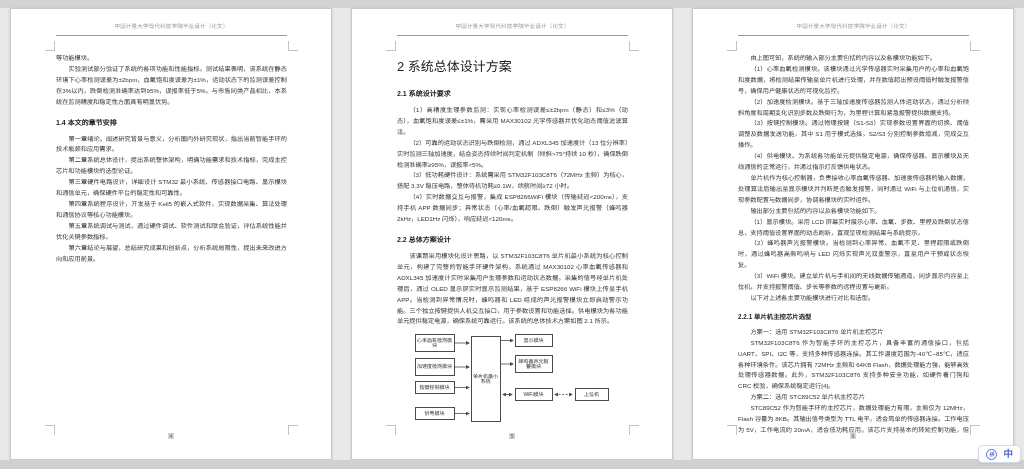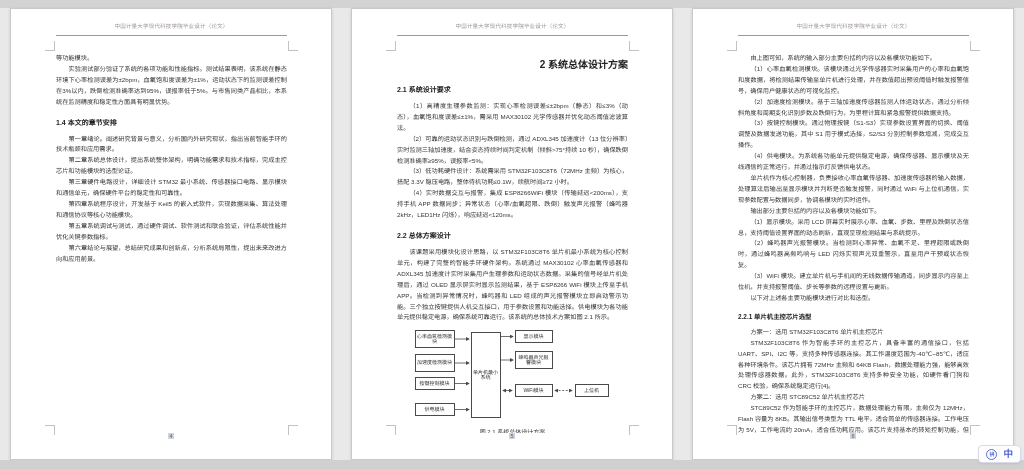--- a/index.html
+++ b/index.html
@@ -33,21 +33,21 @@
 
   .content {
     position:absolute; top:44px; left:45px; right:44px; bottom:26px;
     overflow:hidden; color:#383838;
   }
   .content p {
     margin:0; font-size:6.2px; line-height:10.9px;
     text-align:justify; text-indent:2em; color:#383838;
   }
   .content p.noindent { text-indent:0; }
-  .h-title { margin:3px 0 13px; text-align:right; font-size:10px; font-weight:bold; color:#222; }
+  .h-title { margin:3px 0 13px; text-align:left; font-size:13px; font-weight:normal; color:#222; }
   .h-sec   { margin:9px 0 7px;  font-size:7px;   font-weight:bold; color:#222; }
   .h-sub   { margin:8px 0 6px;  font-size:6.4px; font-weight:bold; color:#222; }
 
   .pagenum { position:absolute; bottom:17px; left:0; right:0; text-align:center; }
   .pagenum span { font-size:5.5px; color:#5a6370; background:#cdd4dd; padding:0 1.5px; }
 
   
   .figure { margin-top:7px; }
   .diagram { position:relative; width:196px; height:92px; margin:0 auto; }
   .dbox {

